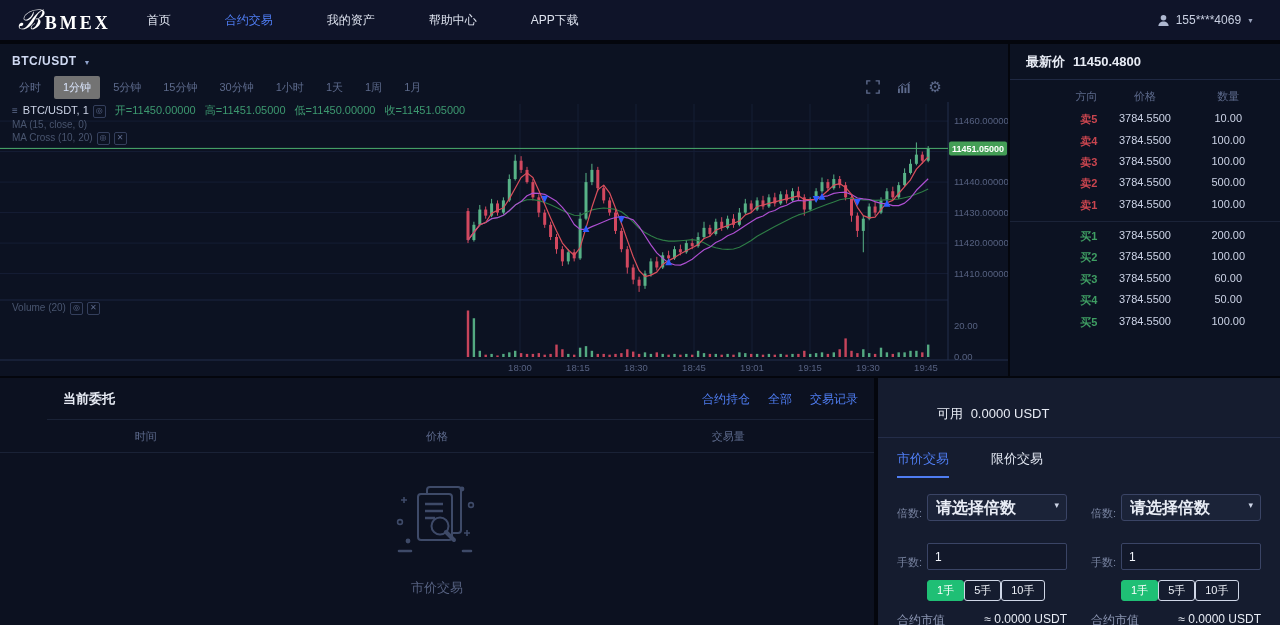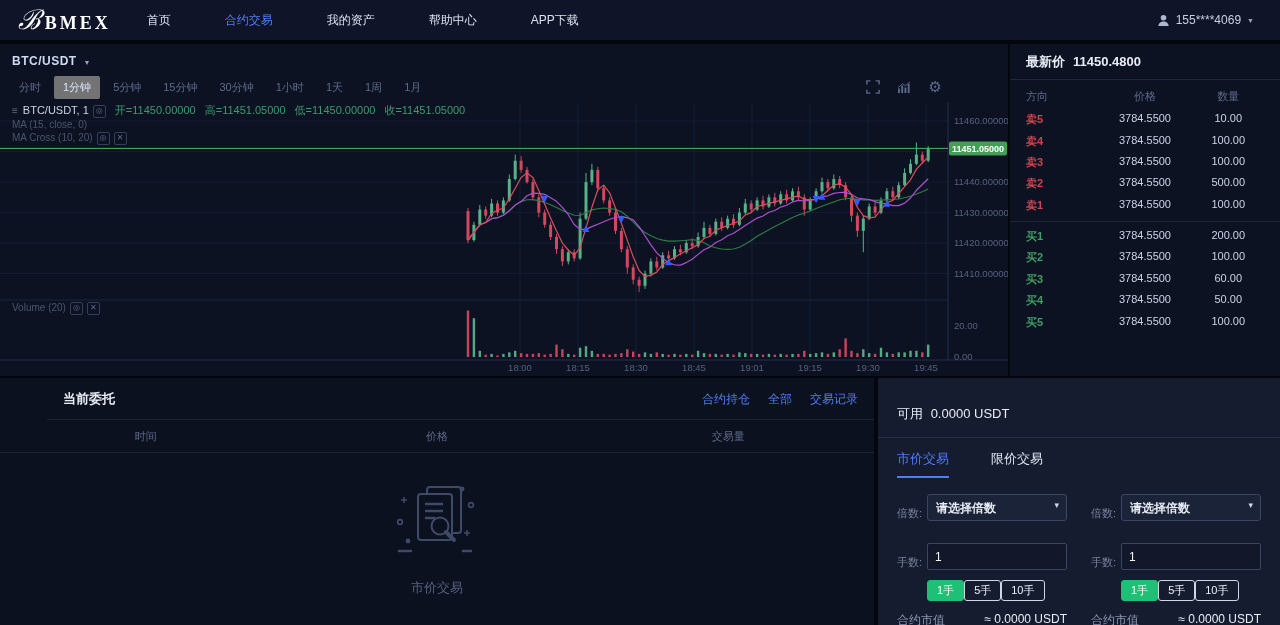--- a/index.html
+++ b/index.html
@@ -38,50 +38,50 @@
   .legend{position:absolute;z-index:2;left:12px;top:59px;font-size:11px;color:#ccd3e6;white-space:nowrap;}
   .legend .l-ico{color:#5d6a8c;margin-right:5px;font-size:10px;}
   .legend .g{color:#3d9970;margin-left:9px;}
   .chip{display:inline-block;width:11px;height:11px;line-height:10px;text-align:center;border:1px solid #343f5c;border-radius:2px;font-size:8px;color:#5d6a8c;margin-left:4px;vertical-align:1px;cursor:pointer;}
   .ma1{position:absolute;z-index:2;left:12px;top:75px;font-size:10px;color:#49556f;}
   .ma2{position:absolute;z-index:2;left:12px;top:88px;font-size:10px;color:#49556f;}
   .vol-label{position:absolute;z-index:2;left:12px;top:258px;font-size:10px;color:#49556f;}
   
   .ob-head{padding:9px 16px 8px;font-size:13px;font-weight:bold;color:#e8ecf5;border-bottom:1px solid #1f2842;display:flex;gap:8px;align-items:baseline;}
   .ob-cols{display:flex;padding:9px 16px 5px;font-size:11px;color:#5d6a8c;}
-  .ob-c1{width:30%;text-align:left;}
+  .ob-c1{width:30%;text-align:right;}
   .ob-c2{width:40%;text-align:center;}
   .ob-c3{width:30%;text-align:center;}
   .ob-row{display:flex;padding:3.2px 16px;font-size:11px;color:#ccd3e6;cursor:pointer;}
   .ob-row .side{font-weight:bold;}
   .side.sell{color:#c9454f;}
   .side.buy{color:#3f9e63;}
   #ob-bids{border-top:1px solid #1b2338;margin-top:5px;padding-top:4px;}
   
   .op-head{display:flex;align-items:center;padding:12px 16px 11px;border-bottom:1px solid #1a2236;margin-left:47px;}
   .op-title{font-size:13px;font-weight:bold;color:#e8ecf5;}
   .op-links{margin-left:auto;display:flex;gap:18px;font-size:12px;color:#4f7df2;}
   .op-link{cursor:pointer;}
   .op-cols{display:flex;padding:9px 0 8px;font-size:11px;color:#5d6a8c;border-bottom:1px solid #1a2236;}
   .op-col{flex:1;text-align:center;}
   .empty{text-align:center;margin-top:28px;}
   .empty-text{font-size:13px;color:#566180;margin-top:12px;}
   
   .tp-avail{padding:27px 19px 14px;font-size:13px;color:#e8ecf5;border-bottom:1px solid #242d49;}
-  .tp-avail .lbl{margin-right:4px;}
+  .tp-avail .lbl{margin-right:4px;margin-left:40px;}
   .tp-tabs{display:flex;gap:42px;padding:12px 19px 0;font-size:13px;}
   .tp-tab{color:#e2e7f2;padding-bottom:8px;cursor:pointer;border-bottom:2px solid transparent;}
   .tp-tab.active{color:#4f7df2;border-bottom-color:#4f7df2;}
   .tp-grid{display:flex;gap:24px;padding:16px 19px 0;}
   .tp-col{width:170px;}
   .tp-row{display:flex;align-items:flex-end;}
   .tp-row.sel{margin-bottom:22px;}
   .tp-label{width:30px;font-size:11px;color:#77829f;flex:none;}
   .sel-wrap{position:relative;width:140px;}
-  .sel-wrap select{width:140px;height:27px;background:#1b2338;border:1px solid #3a4465;border-radius:3px;color:#e8ecf5;font-size:12px;font-weight:bold;padding:0 8px;appearance:none;-webkit-appearance:none;}
+  .sel-wrap select{width:140px;height:27px;background:#1b2338;border:1px solid #3a4465;border-radius:3px;color:#e8ecf5;font-size:16px;font-weight:bold;padding:0 8px;appearance:none;-webkit-appearance:none;}
   .sel-caret{position:absolute;right:8px;top:6px;font-size:9px;color:#cfd6e8;pointer-events:none;}
   .tp-row input{width:124px;height:25px;background:#12182a;border:1px solid #3a4465;border-radius:2px;color:#f2f5fb;font-size:12px;padding:0 7px;}
   .tp-quick{display:flex;margin:10px 0 0 30px;}
   .qbtn{height:21px;padding:0 9px;font-size:11px;border-radius:3px;border:1px solid #cfd6e6;background:transparent;color:#eef1f8;cursor:pointer;font-family:inherit;}
   .qbtn.active{background:#1fbf75;border-color:#1fbf75;color:#fff;}
   .tp-value{display:flex;justify-content:space-between;margin-top:11px;font-size:12px;}
   .tp-value-label{color:#8a94b0;}
   .tp-value-num{color:#e8ecf5;}
 </style>
 </head>

